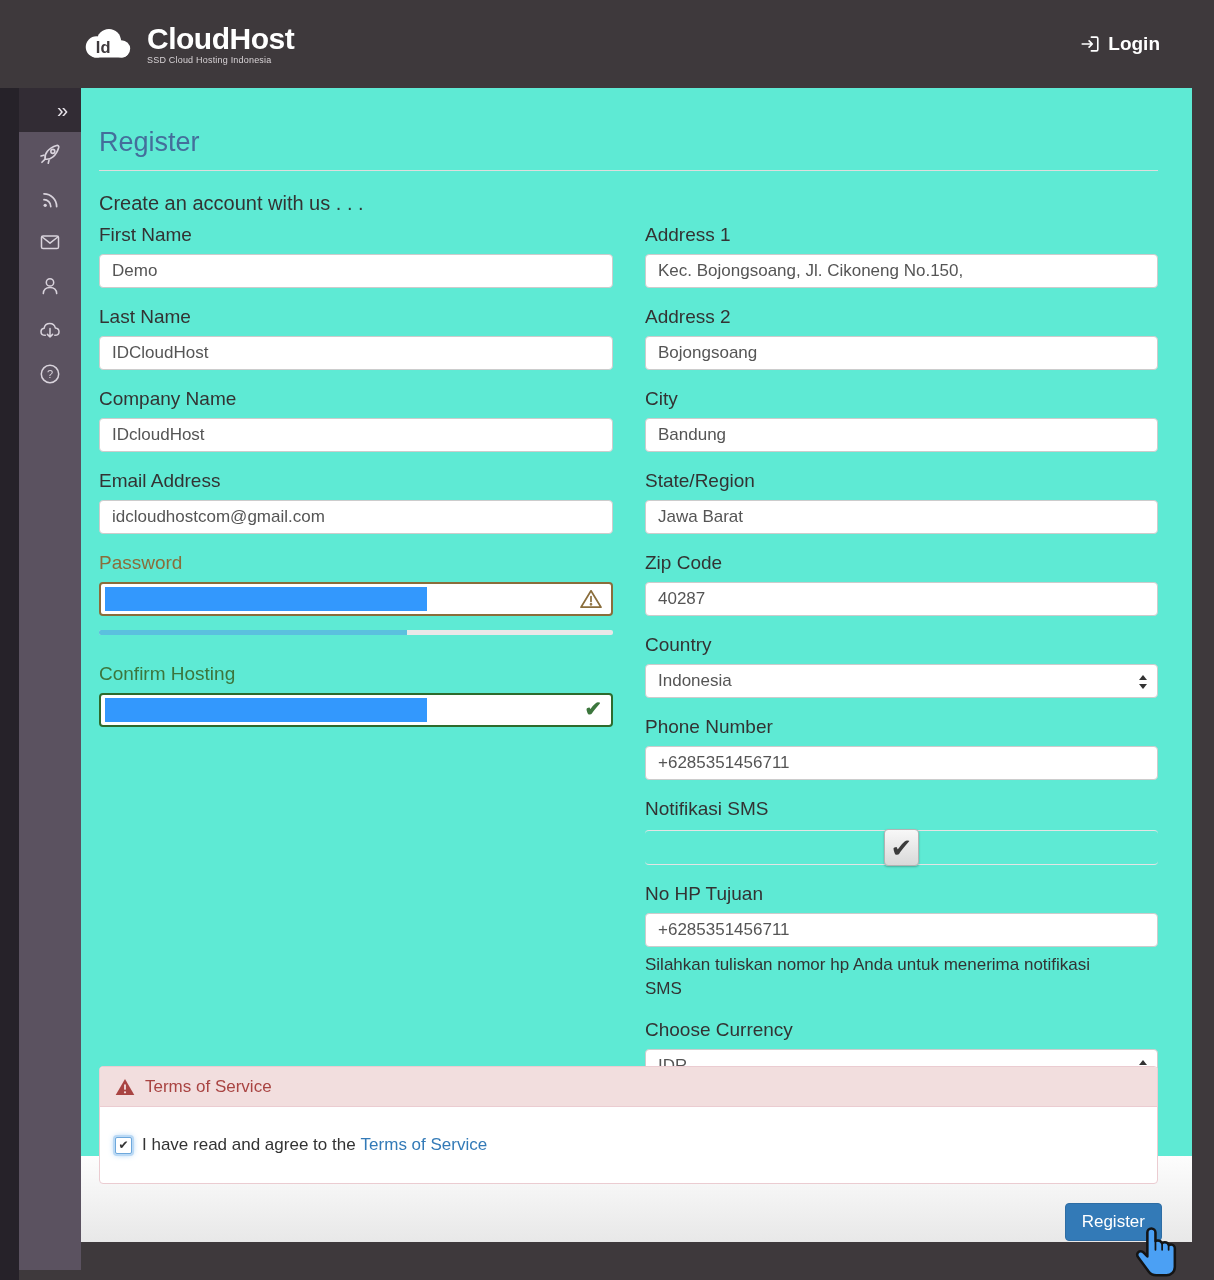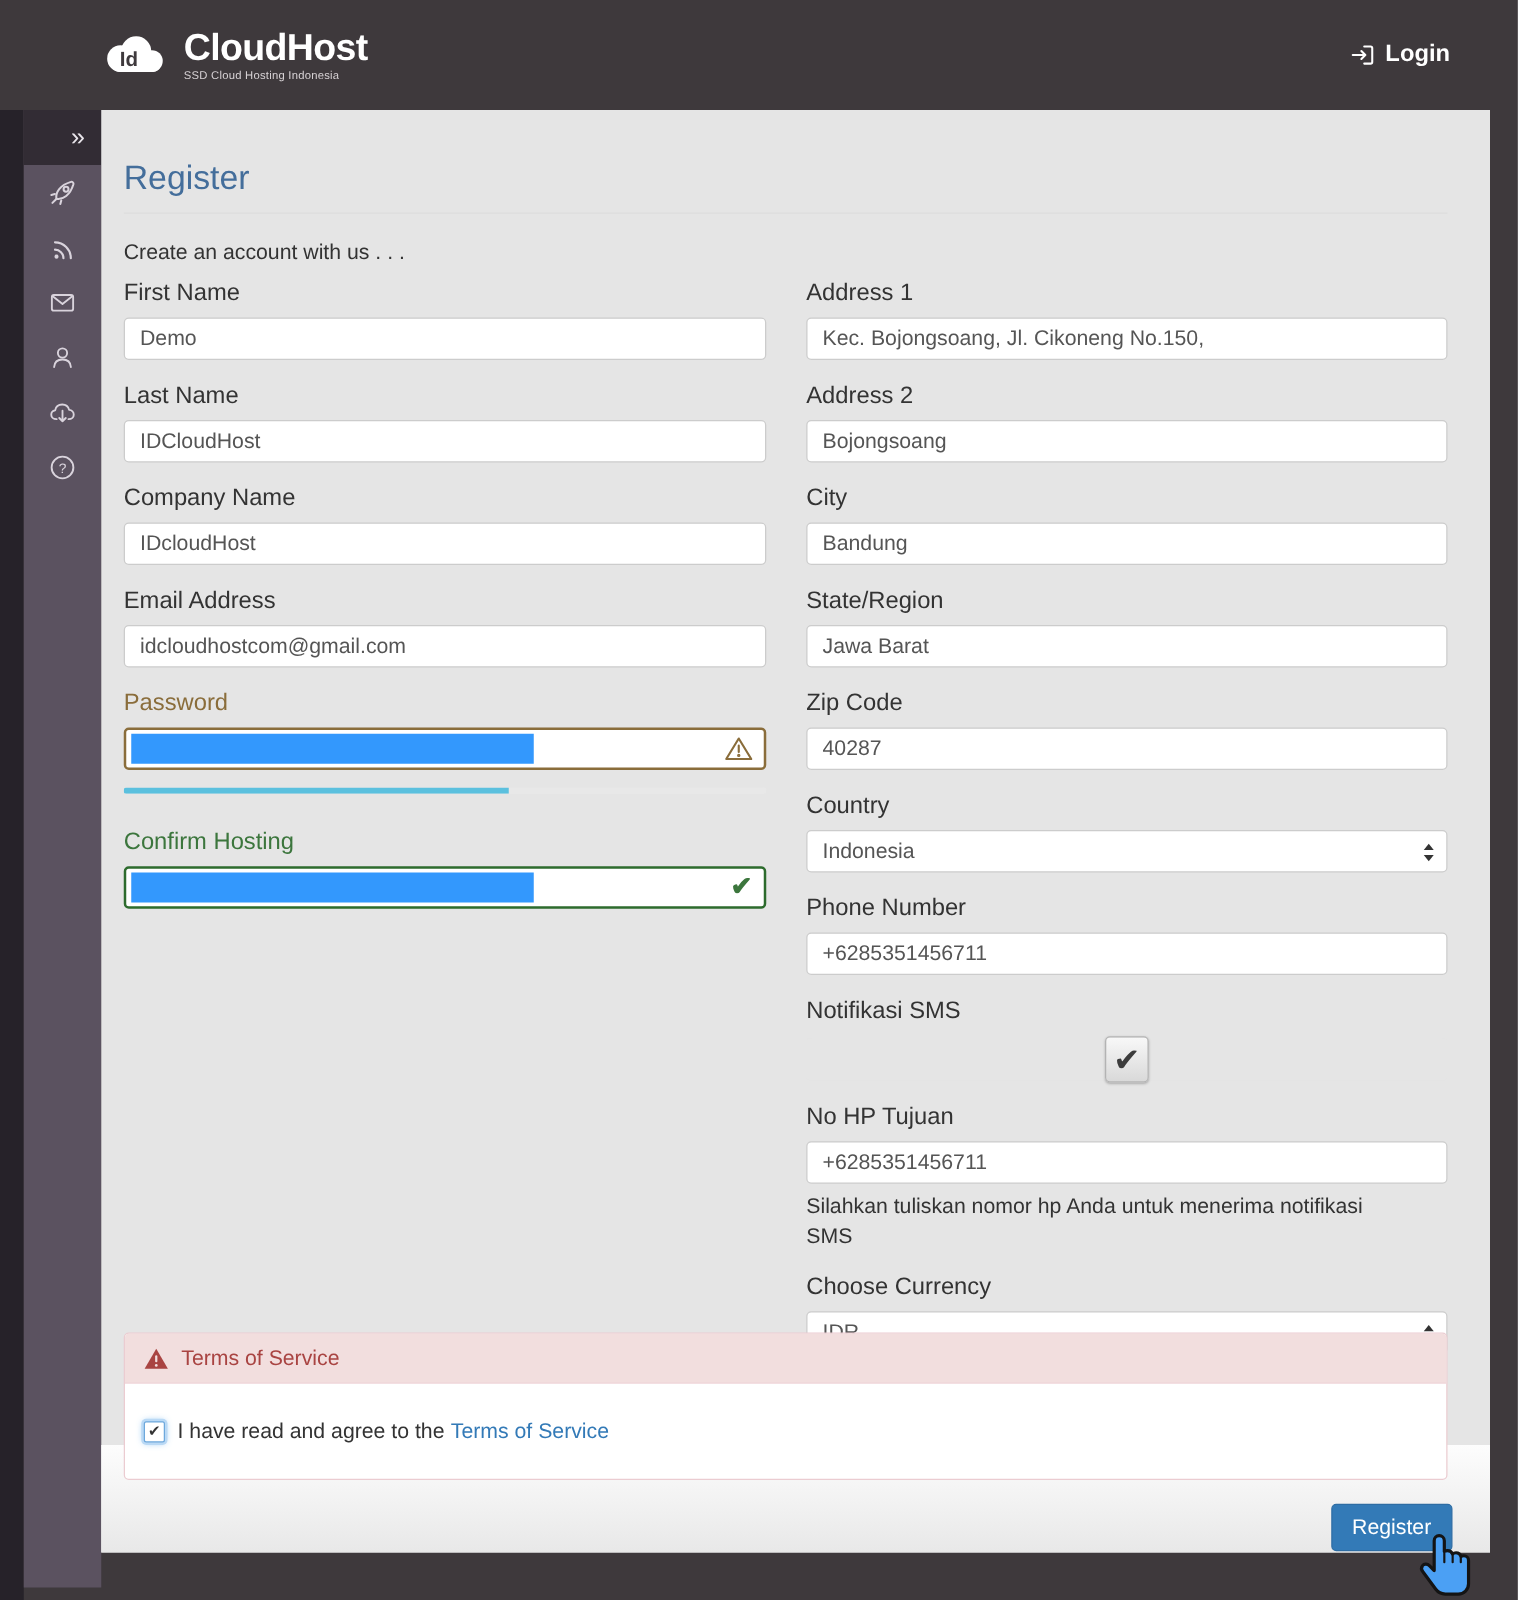--- a/index.html
+++ b/index.html
@@ -18,27 +18,27 @@
 
   
   .rail{position:absolute;left:0;top:88px;width:19px;height:1192px;background:#262229;}
   .sidebar{position:absolute;left:19px;top:88px;width:62px;height:1182px;background:#5b5260;}
   .side-toggle{height:44px;background:#322c34;display:flex;align-items:center;
     justify-content:flex-end;padding-right:13px;color:#eae6ec;font-size:20px;cursor:pointer;}
   .side-item{height:44px;display:flex;align-items:center;justify-content:center;cursor:pointer;}
   .side-item svg{display:block;}
 
   
-  .content{position:absolute;left:81px;top:88px;width:1111px;height:1154px;background:#e5e5e5;}
+  .content{position:absolute;left:81px;top:88px;width:1111px;height:1154px;background:#5eead4;}
   .footer-band{position:absolute;left:0;bottom:0;width:100%;height:86px;
     background:linear-gradient(180deg,#fdfdfd,#e8e8e8);}
   .inner{position:absolute;left:18px;top:0;width:1059px;height:100%;}
   h1.page-title{margin:38px 0 0;font-size:27px;font-weight:500;color:#446e9b;line-height:32px;}
   hr.title-rule{border:none;border-top:1px solid #ddd;margin:12px 0 0;}
-  .intro{margin:21px 0 0;font-size:17px;color:#333;}
+  .intro{margin:21px 0 0;font-size:20px;color:#333;}
 
   .col{position:absolute;top:136px;}
   .col-left{left:0;width:514px;}
   .col-right{left:546px;width:513px;}
 
   .field{margin-bottom:18px;}
   .field label{display:block;font-size:19px;color:#333;margin-bottom:8px;font-weight:400;}
   .text-input{display:block;width:100%;height:34px;box-sizing:border-box;border:1px solid #ccc;
     border-radius:4px;padding:0 12px;font-size:17px;color:#555;font-family:inherit;background:#fff;outline:none;}
 

